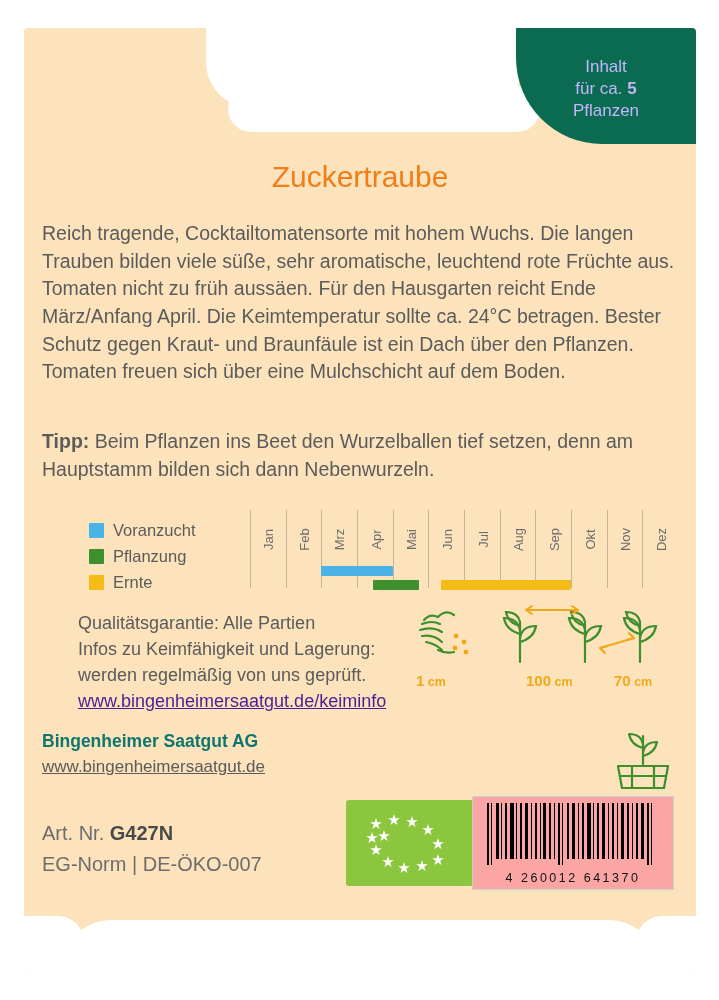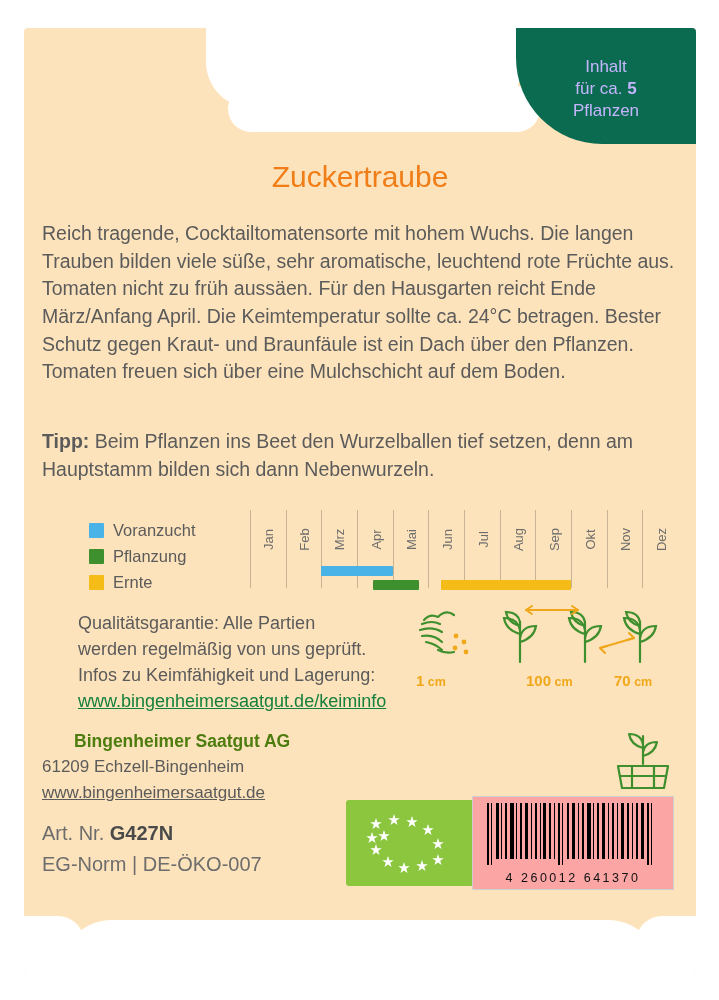--- a/index.html
+++ b/index.html
@@ -180,21 +180,21 @@
   .quality {
     position: absolute;
     left: 18px;
     top: 582px;
     width: 360px;
     font-size: 18px;
     line-height: 1.45;
     color: #5b5b5b;
     margin-left: 36px;
   }
-  .quality a { color: #15803d; }
+  .quality a { color: #4c1d95; }
 
   
   .picto {
     position: absolute;
     left: 390px;
     top: 578px;
     width: 270px;
     height: 110px;
   }
   .picto-label {
@@ -207,21 +207,21 @@
 
   
   .addr {
     position: absolute;
     left: 18px;
     top: 700px;
     font-size: 17px;
     line-height: 1.5;
     color: #5b5b5b;
   }
-  .addr .company { color: #4d7c0f; font-weight: bold; font-size: 17.5px; margin-left: 32px; }
+  .addr .company { color: #0f766e; font-weight: bold; font-size: 17.5px; }
   .addr a { color: #5b5b5b; }
 
   .artnr {
     position: absolute;
     left: 18px;
     top: 790px;
     font-size: 20px;
     line-height: 1.55;
     color: #6d6d6d;
   }
@@ -345,22 +345,22 @@
           <div class="month-label" style="width: 35.6667px;"><span>Dez</span></div>
         </div>
         <div class="bar" style="background: rgb(73, 179, 232); left: 71.3333px; width: 71.3333px; top: 56px;"></div>
         <div class="bar" style="background: rgb(62, 143, 46); left: 123.05px; width: 46.3667px; top: 70px;"></div>
         <div class="bar" style="background: rgb(245, 187, 22); left: 190.817px; width: 130.183px; top: 70px;"></div>
       </div>
   </div>
 
   <div class="quality">
     <div>Qualitätsgarantie: Alle Partien</div>
+    <div>Infos zu Keimfähigkeit und Lagerung:</div>
     <div>werden regelmäßig von uns geprüft.</div>
-    <div>Infos zu Keimfähigkeit und Lagerung:</div>
     <a href="#">www.bingenheimersaatgut.de/keiminfo</a>
   </div>
 
   <div class="picto">
 
     <svg width="62" height="58" viewBox="0 0 62 58" style="position:absolute;left:0;top:0">
       <g fill="none" stroke="#3e8f2e" stroke-width="2.2" stroke-linecap="round" stroke-linejoin="round">
         <path d="M10 14 q6 -7 14 -3 q8 -8 16 -2"></path>
         <path d="M8 18 q10 -4 18 0"></path>
         <path d="M6 24 q12 -4 22 2"></path>
@@ -420,21 +420,20 @@
       <path d="M31 20 q-12 -3 -14 -14 q12 0 14 10"></path>
       <path d="M31 28 q12 -3 14 -14 q-12 0 -14 10"></path>
       <path d="M6 38 L56 38 L52 60 L10 60 Z"></path>
       <path d="M20 38 L20 60 M42 38 L42 60"></path>
       <path d="M8 48 L54 48"></path>
     </g>
   </svg>
 
   <div class="addr">
     <div class="company">Bingenheimer Saatgut AG</div>
-    <div>61209 Echzell-Bingenheim</div>
     <a href="#">www.bingenheimersaatgut.de</a>
   </div>
 
   <div class="artnr">
     <div>
       <span>Art. Nr.</span>
       <b>G427N</b>
     </div>
     <div>EG-Norm | DE-ÖKO-007</div>
   </div>

